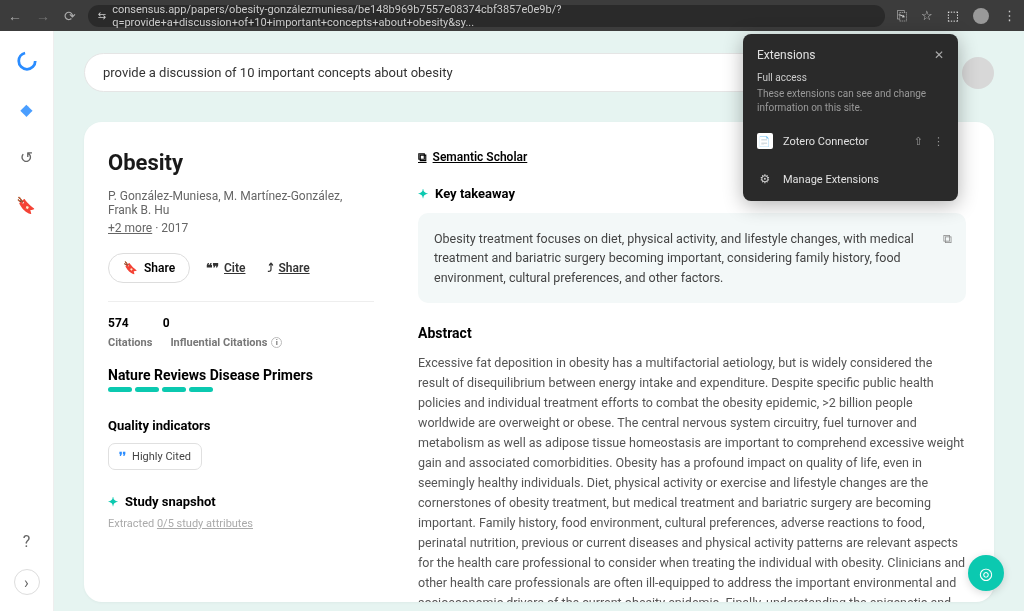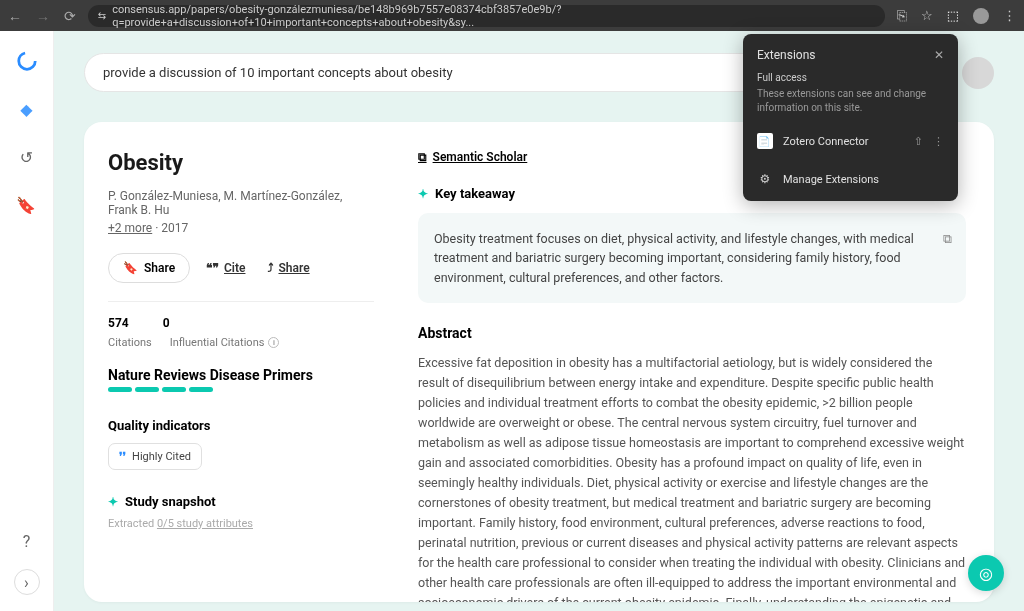--- a/index.html
+++ b/index.html
@@ -51,21 +51,21 @@
 .meta-line { font-size: 12px; color: #666; }
 .meta-line a { color: #666; text-decoration: underline; }
 
 .actions { display: flex; gap: 10px; margin: 18px 0; }
 .btn-saved { display: flex; align-items: center; gap: 6px; border: 1px solid #ddd; border-radius: 18px; padding: 7px 14px; font-size: 12px; font-weight: 600; background: #fff; cursor: pointer; }
 .btn-link { display: flex; align-items: center; gap: 5px; font-size: 12px; font-weight: 600; cursor: pointer; color: #333; padding: 7px 6px; }
 .divider { border-top: 1px solid #eee; margin: 6px 0 14px; }
 
 .stats { display: flex; gap: 34px; margin-bottom: 6px; }
 .stat-num { font-size: 12px; font-weight: 700; }
-.stat-label { font-size: 11px; color: #777; display: flex; align-items: center; gap: 4px; }
+.stat-label { font-size: 11px; color: #777; display: flex; align-items: center; gap: 4px; font-weight: bold; }
 .stats-labels { display: flex; gap: 18px; }
 
 .journal { font-size: 14px; font-weight: 700; margin-top: 18px; margin-bottom: 4px; }
 .sjr { font-size: 11px; color: #888; margin-bottom: 6px; }
 .sjr-bars { display: flex; gap: 3px; }
 .sjr-bar { width: 24px; height: 5px; background: #0bc9b0; border-radius: 3px; }
 
 .section-title { font-size: 13px; font-weight: 700; margin-top: 26px; margin-bottom: 10px; }
 .badge { display: inline-flex; align-items: center; gap: 6px; border: 1px solid #e0e0e0; border-radius: 7px; padding: 6px 10px; font-size: 11px; color: #444; }
 .badge-icon { color: #2a8cff; font-weight: bold; }

